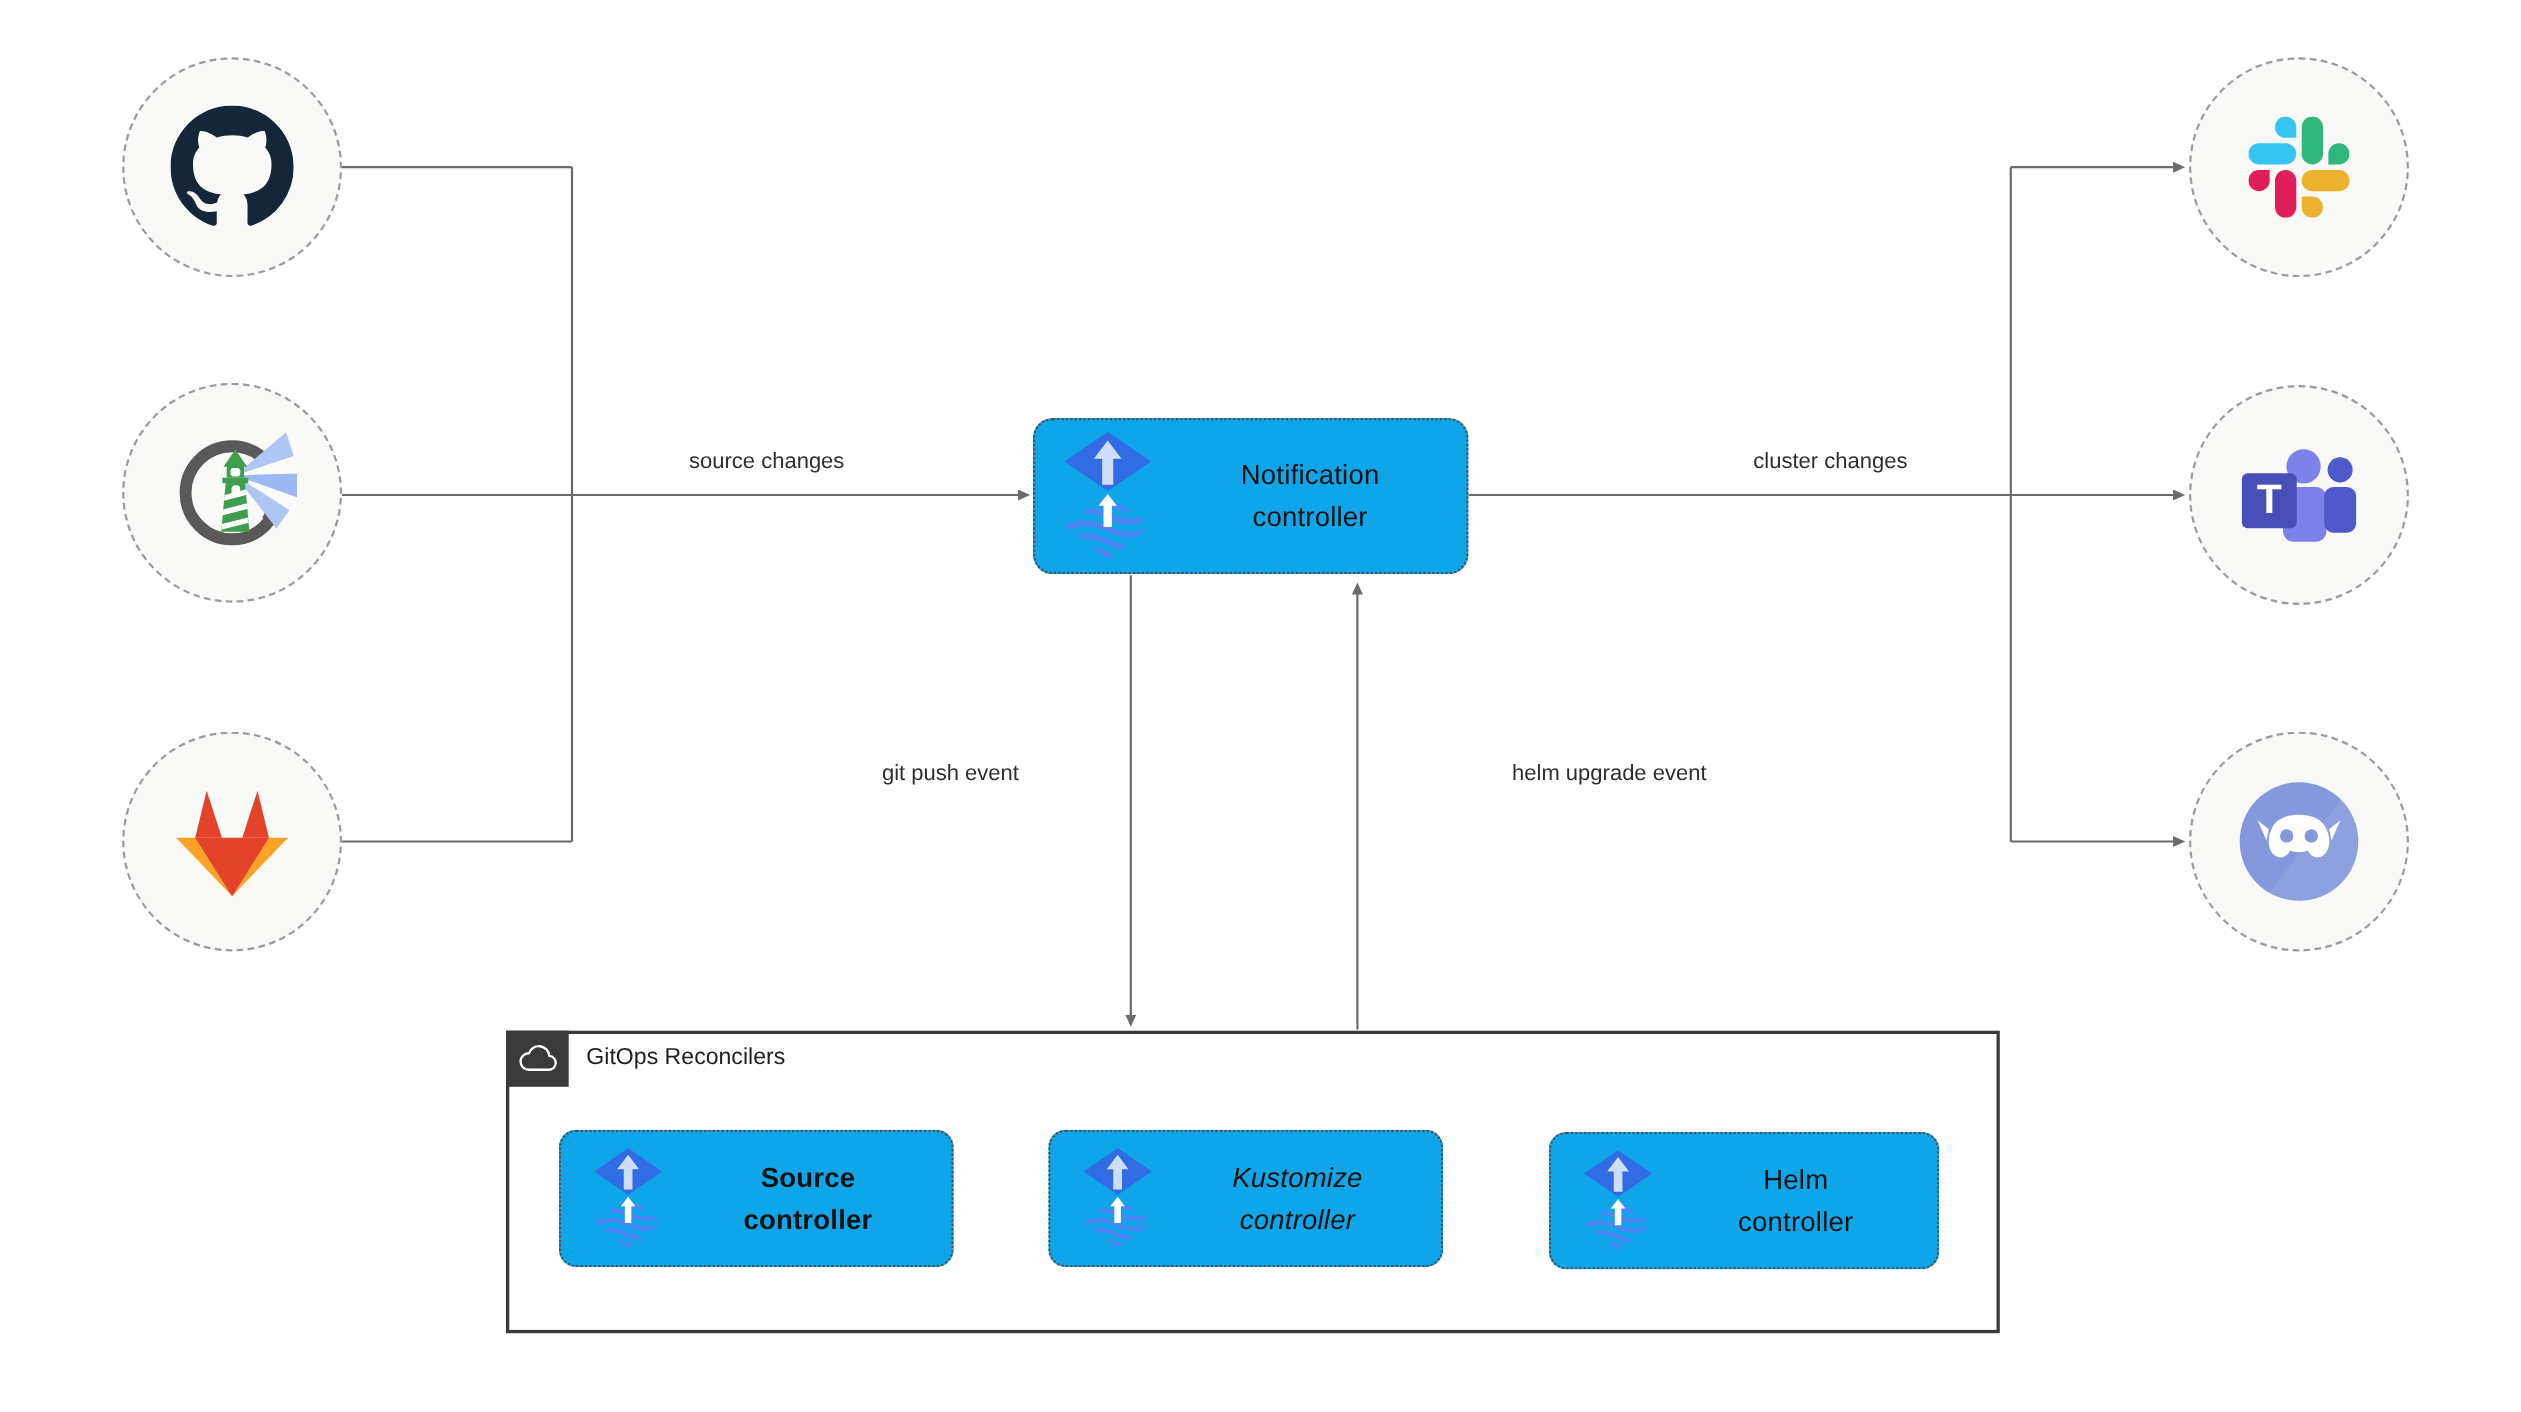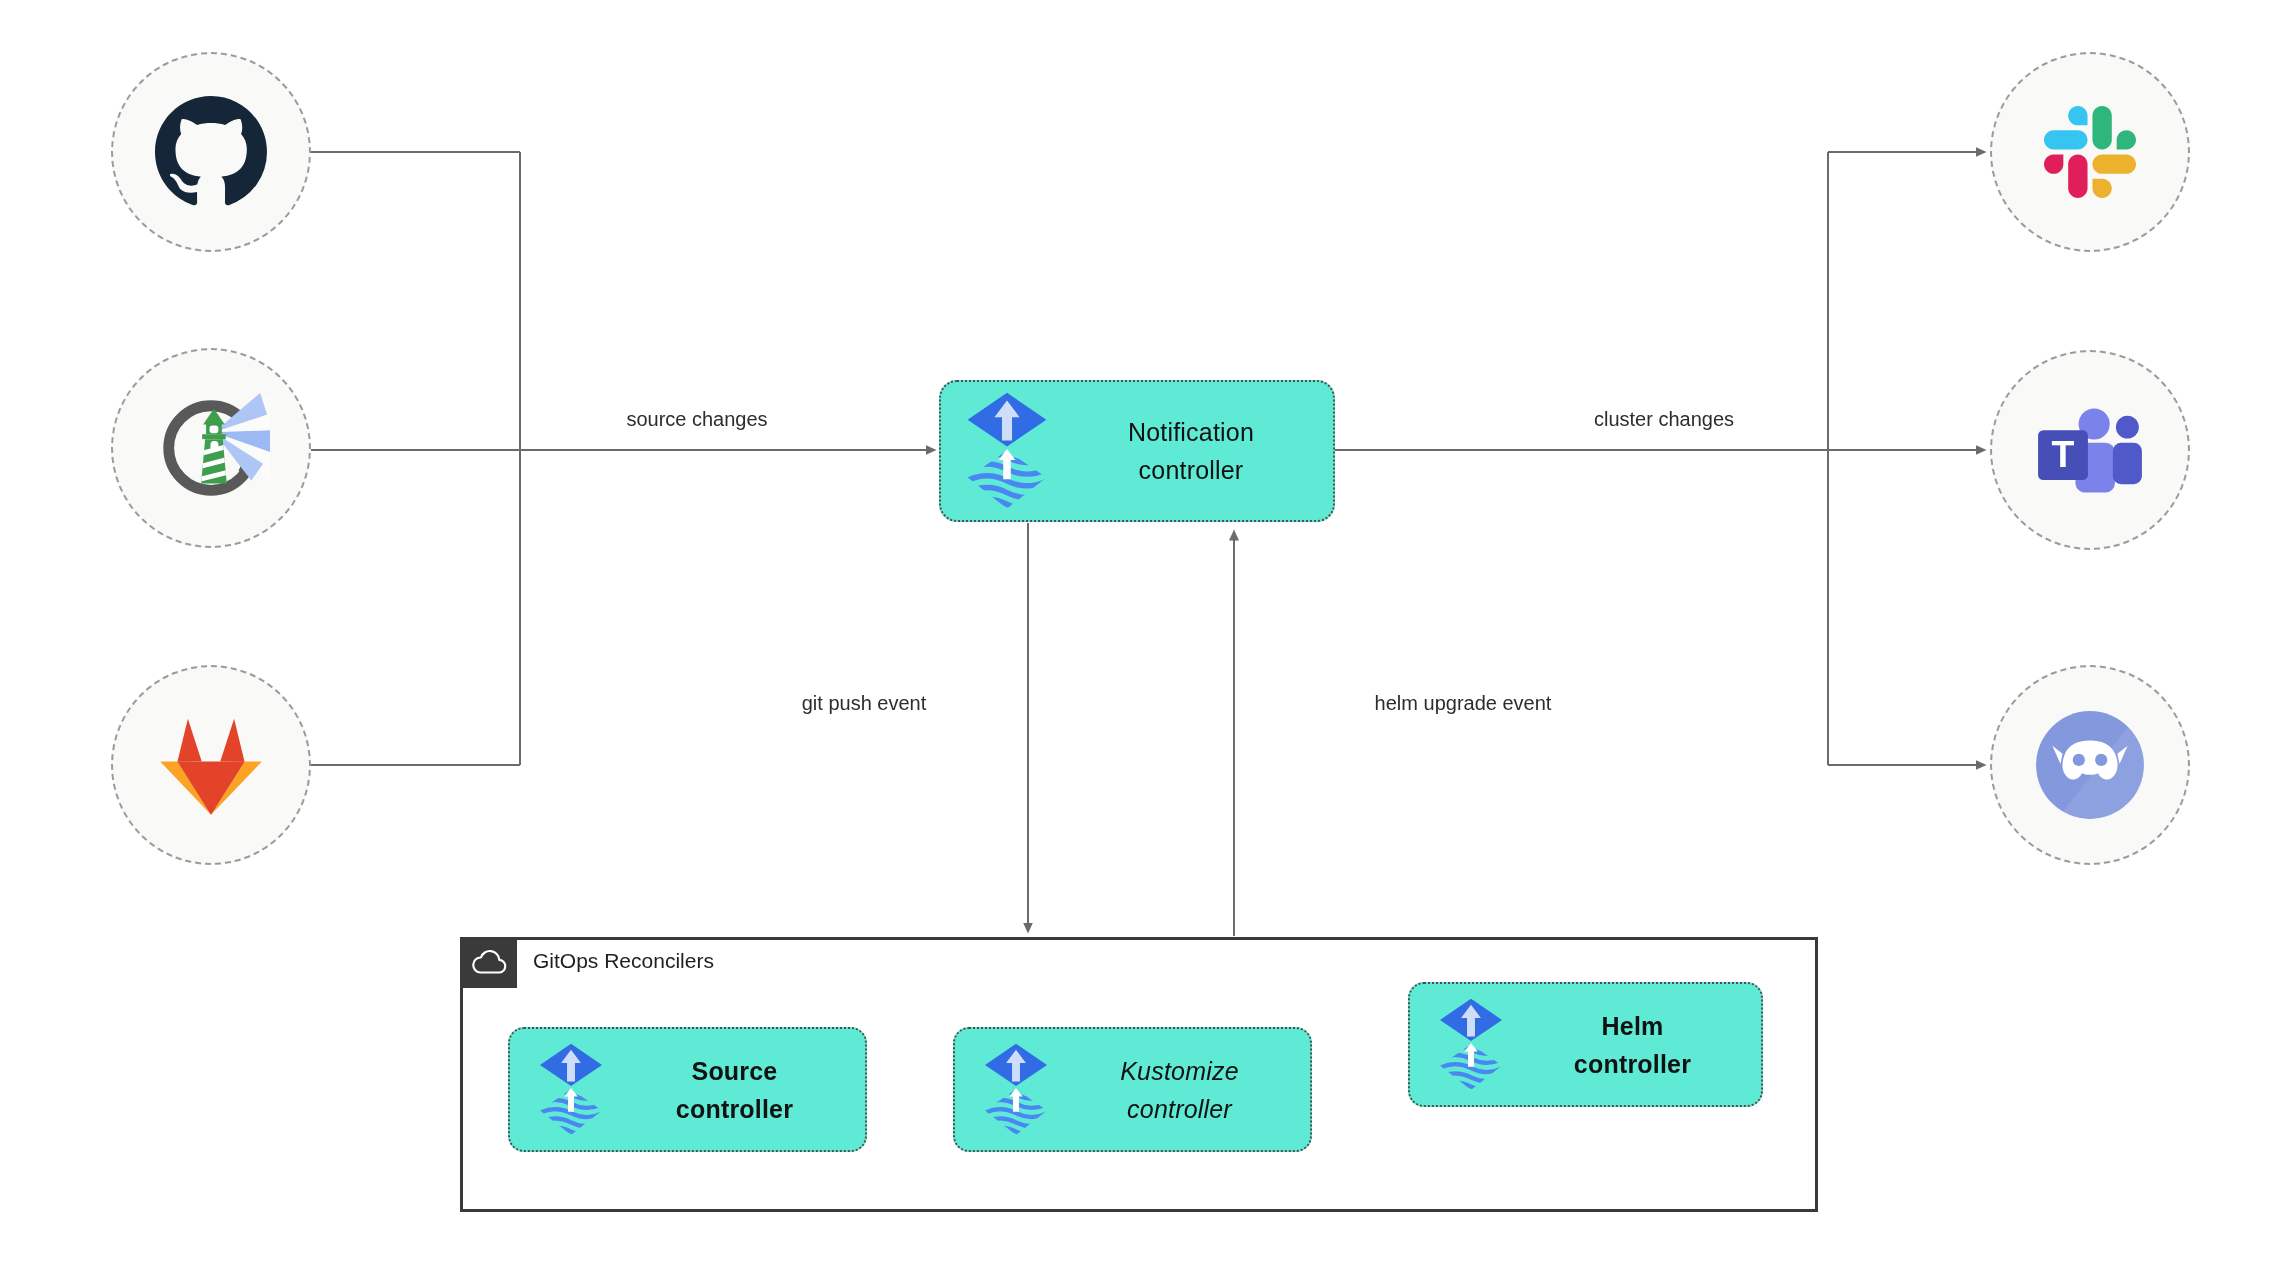--- a/index.html
+++ b/index.html
@@ -3,21 +3,21 @@
 <meta charset="utf-8">
 <style>
   html,body{margin:0;padding:0;background:#ffffff;}
   .stage{position:relative;width:2292px;height:1284px;background:#ffffff;overflow:hidden;
          font-family:"Liberation Sans", sans-serif;}
   svg{display:block;}
   .wires{position:absolute;left:0;top:0;pointer-events:none;}
   .circle-node{position:absolute;width:200px;height:200px;border-radius:50%;
     border:2px dashed #9b9b9b;background:#f9f9f7;box-sizing:border-box;
     display:flex;align-items:center;justify-content:center;}
-  .ctrl-box{position:absolute;border:2px dotted #4e4e4e;border-radius:18px;background:#5eead4;
+  .ctrl-box{position:absolute;border:2px dotted #4e4e4e;border-radius:18px;background:#0ea5e9;
     box-sizing:border-box;display:flex;align-items:center;}
   .ctrl-box .flux-wrap{flex:0 0 auto;display:flex;align-items:center;justify-content:center;}
   .ctrl-label{flex:1 1 auto;text-align:center;font-size:25px;line-height:38px;color:#121212;
     letter-spacing:0.2px;}
   .edge-label{position:absolute;transform:translateX(-50%);font-size:20px;color:#2d2d2d;
     white-space:nowrap;}
   .reconcilers{position:absolute;left:460px;top:937px;width:1358px;height:275px;
     border:3px solid #3a3a3a;background:#ffffff;box-sizing:border-box;}
   .reconcilers-badge{position:absolute;left:-3px;top:-3px;width:57px;height:51px;background:#3a3a3a;
     display:flex;align-items:center;justify-content:center;}
@@ -213,21 +213,21 @@
         </g>
         <path d="M50,68 L60,81 L54.5,81 L54.5,104 L45.5,104 L45.5,81 L40,81 Z" fill="#ffffff"></path>
       </svg>
     </span>
     <div class="ctrl-label">
       <span>Kustomize</span><br>
       <span>controller</span>
     </div>
   </div>
 
-  <div class="ctrl-box" style="left:1408px;top:982px;width:355px;height:125px;border-radius:16px;font-weight:bold;">
+  <div class="ctrl-box" style="left:1408px;top:1029px;width:355px;height:125px;border-radius:16px;">
     <span class="flux-wrap" style="margin-left:28px;">
       <svg width="66" height="94" viewBox="0 0 100 142">
         <polygon points="50,1 97,33 50,65 3,33" fill="#316ce4"></polygon>
         <path d="M50,10 L65,30 L56,30 L56,58 L44,58 L44,30 L35,30 Z" fill="#cfdef8"></path>
         <g clip-path="url(#fluxWaves)" stroke="#4b87f2" stroke-width="6.5" fill="none" stroke-linecap="round">
           <path d="M2,78 Q26,66 50,78 T98,78"></path>
             <path d="M2,92 Q26,80 50,92 T98,92"></path>
           <path d="M2,106 Q26,94 50,106 T98,106"></path>
             <path d="M2,120 Q26,108 50,120 T98,120"></path>
           <path d="M2,134 Q26,122 50,134 T98,134"></path>

